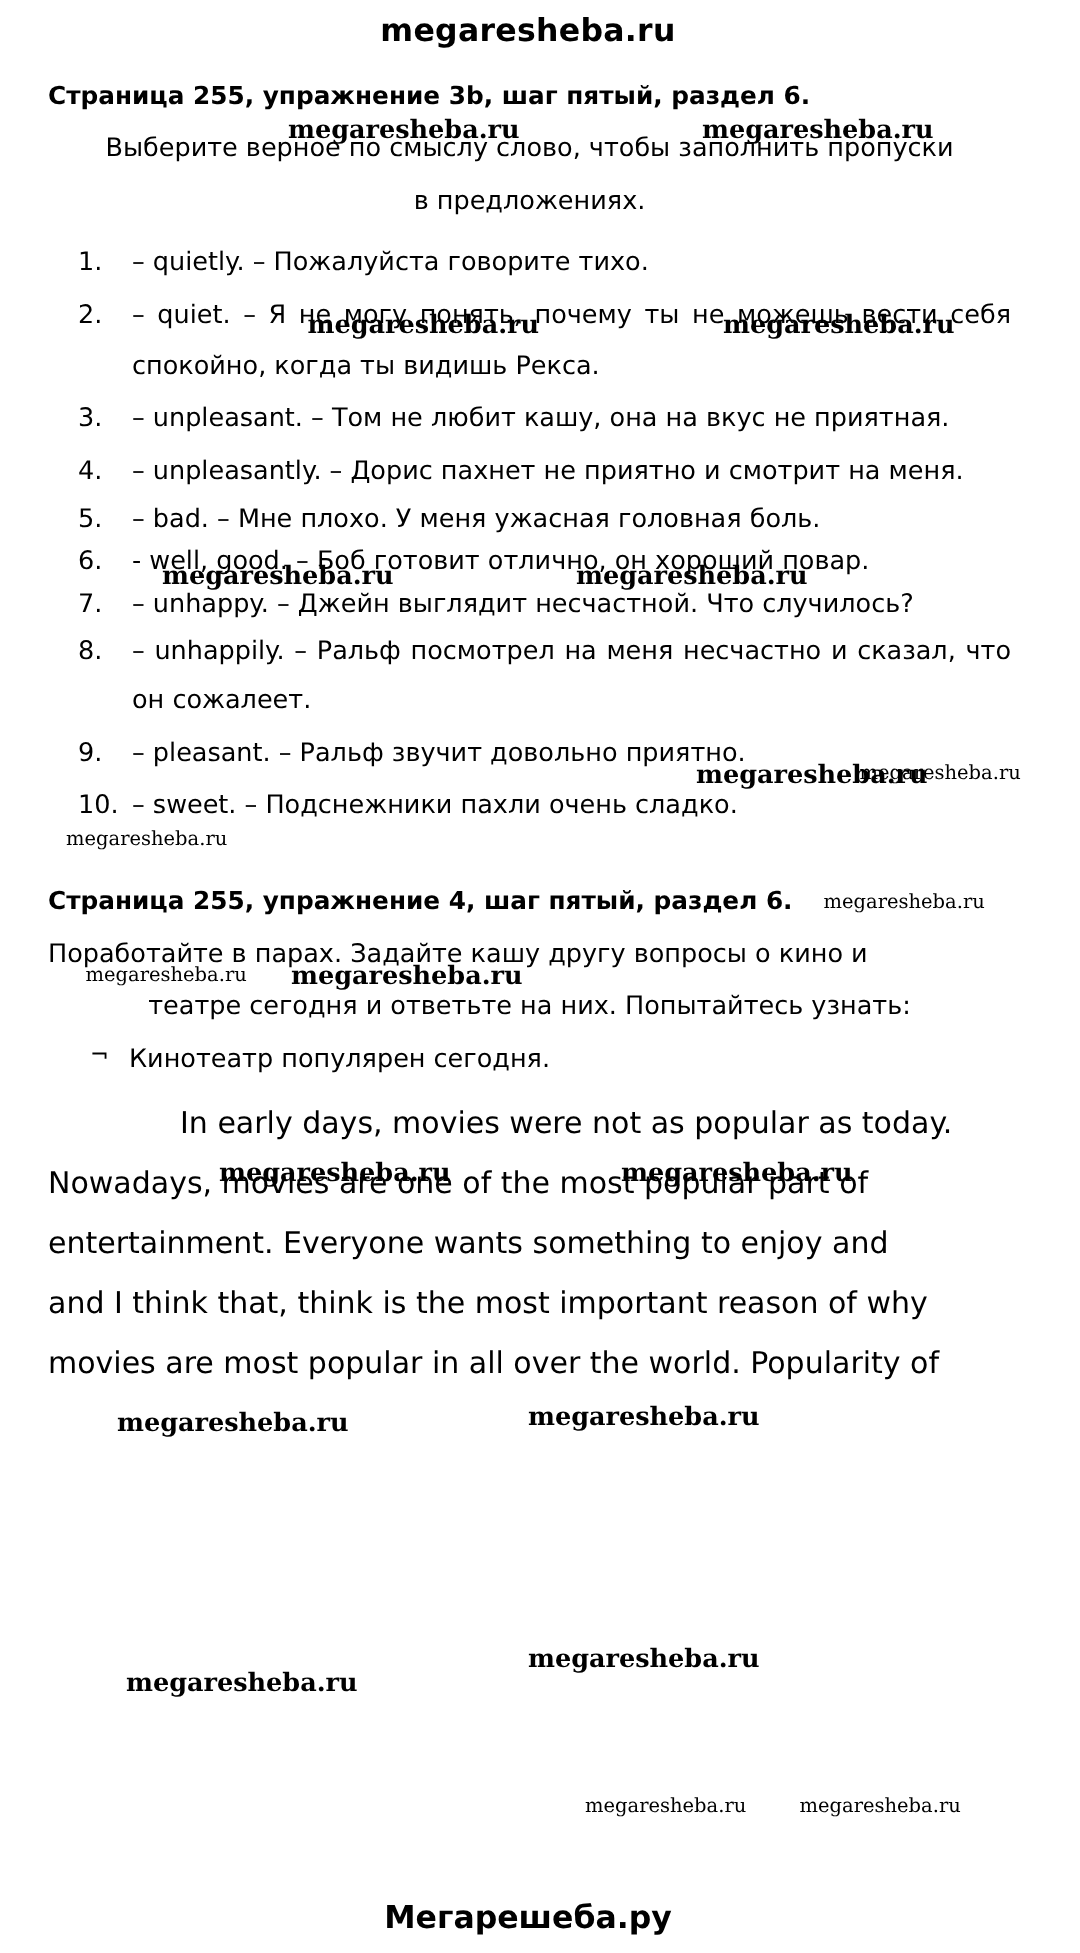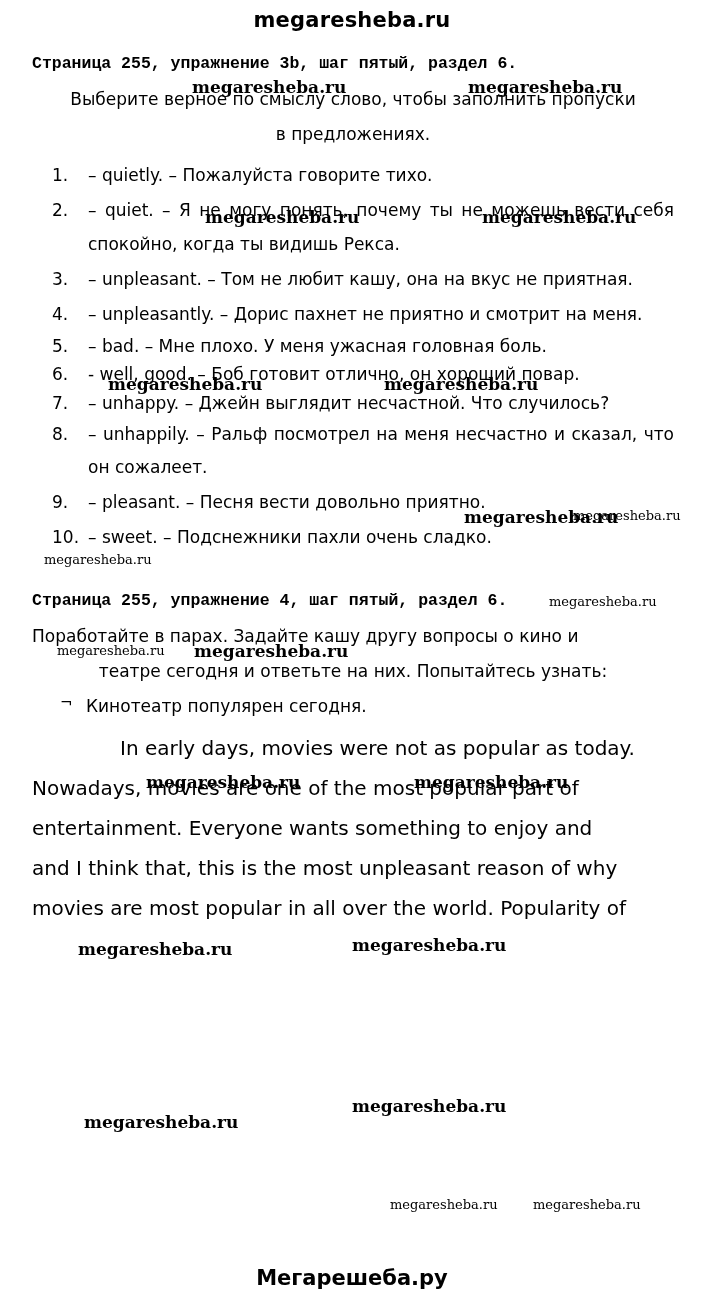--- a/index.html
+++ b/index.html
@@ -38,21 +38,20 @@
     bottom: 12px;
   }
   .content {
     padding: 0 30px 0 32px;
   }
   .task-title {
     font-weight: bold;
     font-size: 16.5px;
     margin-top: 22px;
     margin-bottom: 10px;
-    font-family: Liberation Mono, monospace;
   }
   .para {
     font-size: 17px;
     line-height: 1.95;
     text-align: justify;
     margin: 0 0 2px 0;
   }
   .para.nojust {
     text-align: center;
   }
@@ -154,21 +153,21 @@
       <li class="tight">
         <span class="num">7.</span>
         <span>– unhappy. – Джейн выглядит несчастной. Что случилось?</span>
       </li>
       <li>
         <span class="num">8.</span>
         <span>–  unhappily.  –  Ральф  посмотрел  на  меня  несчастно  и сказал, что он сожалеет.</span>
       </li>
       <li>
         <span class="num">9.</span>
-        <span>– pleasant. – Песня вести довольно приятно.</span>
+        <span>– pleasant. – Ральф звучит довольно приятно.</span>
       </li>
       <li>
         <span class="num">10.</span>
         <span>– sweet. – Подснежники пахли очень сладко.</span>
       </li>
     </ol>
 
     <div class="task-title" style="margin-top:36px;">Страница 255, упражнение 4, шаг пятый, раздел 6.</div>
 
     <div class="para">Поработайте  в  парах.  Задайте  кашу  другу  вопросы  о  кино  и</div>
@@ -176,21 +175,21 @@
 
     <div class="dash-item">
       <span class="bullet">¬</span>
       <span>Кинотеатр популярен сегодня.</span>
     </div>
 
     <div class="eng-block">
       <div class="eng-first">In  early  days,  movies  were  not  as  popular  as  today.</div>
       <div>Nowadays,  movies  are  one  of  the  most  popular  part  of</div>
       <div>entertainment.  Everyone  wants  something  to  enjoy  and</div>
-      <div>and I think that, this is the most unpleasant reason of why</div>
+      <div>and I think that, think is the most important reason of why</div>
       <div>movies are most popular in all over the world. Popularity of</div>
     </div>
 
   </div>
 
   <div id="watermark-layer">
       <div class="wm bold" style="left: 192px; top: 77px; font-size: 17px;">megaresheba.ru</div>
       <div class="wm bold" style="left: 468px; top: 77px; font-size: 17px;">megaresheba.ru</div>
       <div class="wm bold" style="left: 205px; top: 207px; font-size: 17px;">megaresheba.ru</div>
       <div class="wm bold" style="left: 482px; top: 207px; font-size: 17px;">megaresheba.ru</div>

